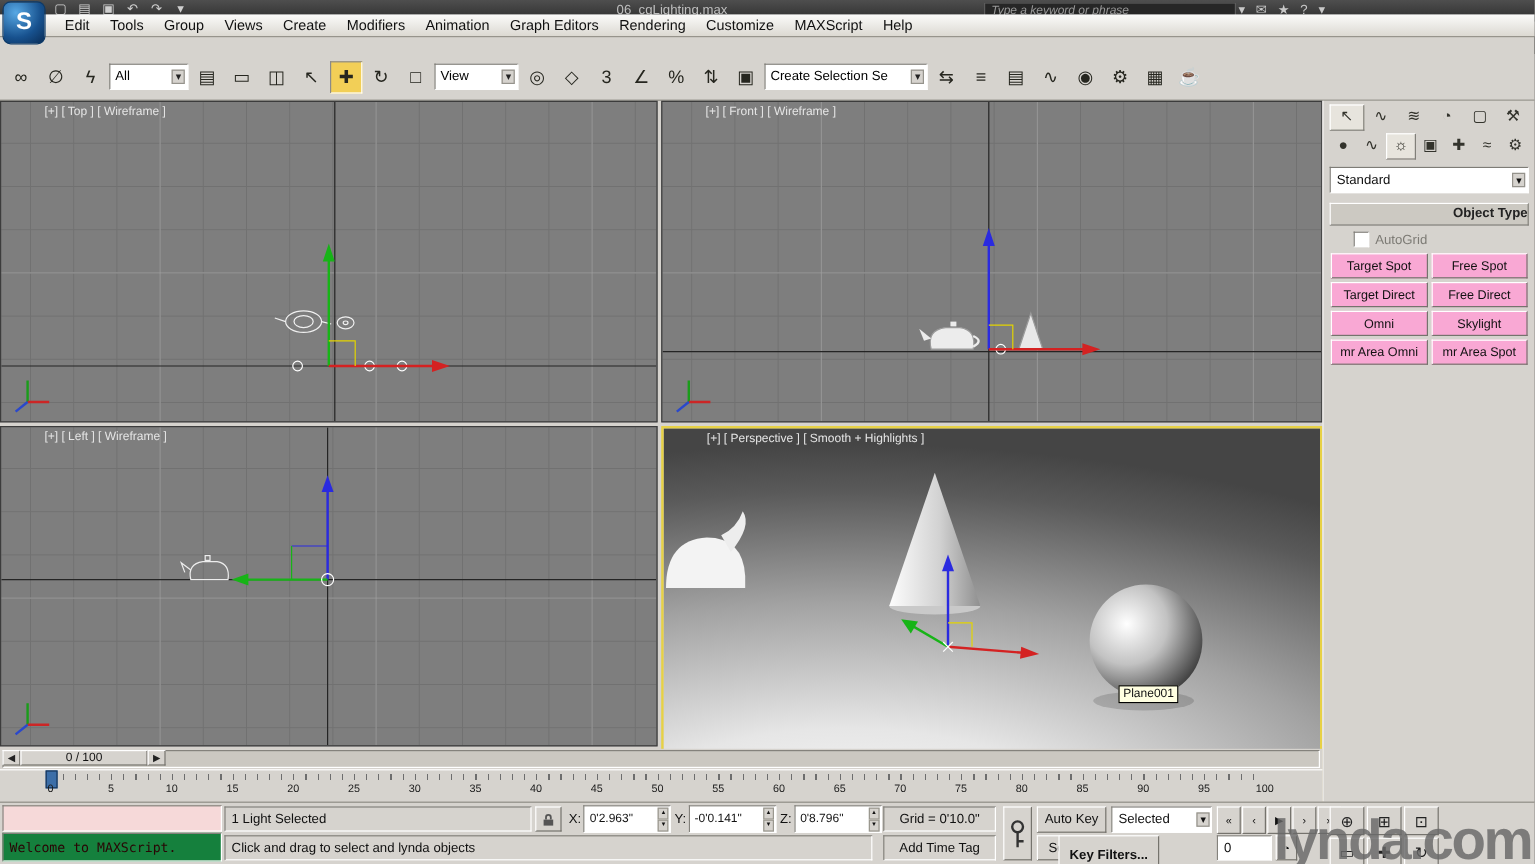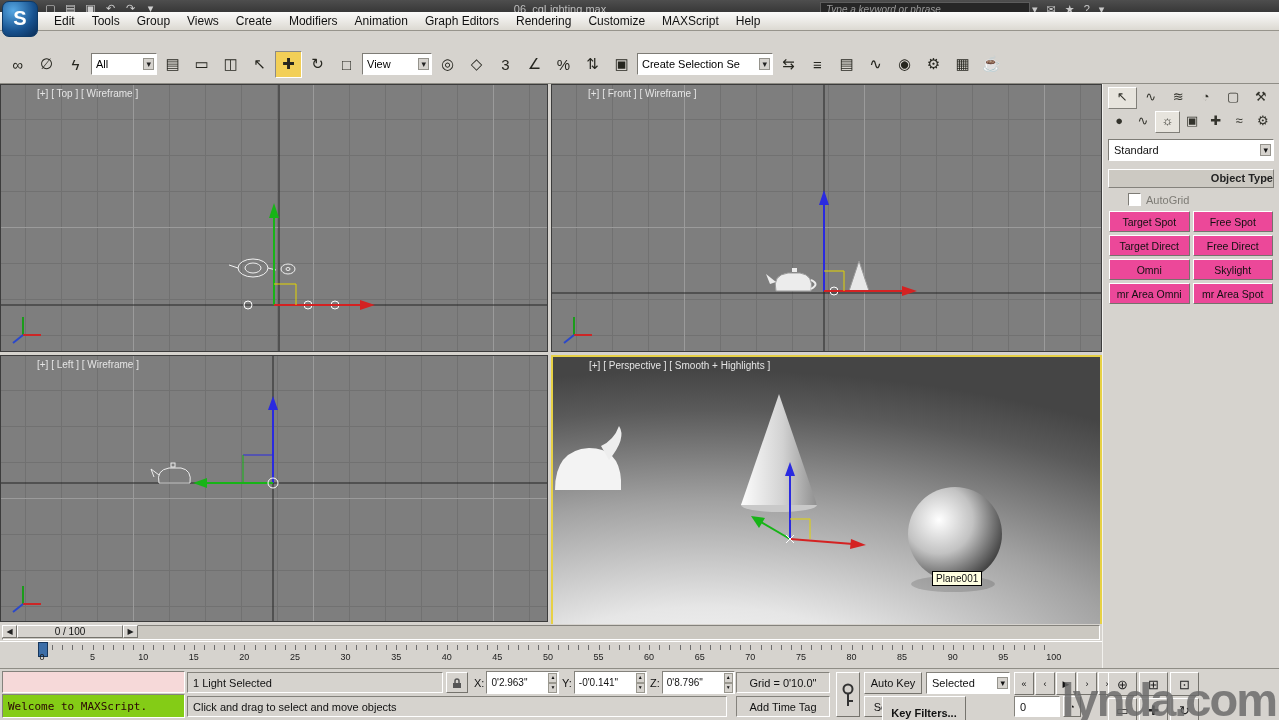--- a/index.html
+++ b/index.html
@@ -71,21 +71,21 @@
   .cp-select{height:20px;background:#fff;border:1px solid;border-color:#7e7c76 #fff #fff #7e7c76;
              font-size:11px;display:flex;align-items:center;justify-content:space-between;
              padding:0 2px 0 5px;margin:6px 0 2px 0;}
   .cp-select::after{content:"▾";font-size:9px;background:#d6d3ce;border:1px solid #95938c;padding:0 2px;}
   .rollout{margin-top:8px;}
   .roll-head{height:17px;background:#ccc9c2;border:1px solid;border-color:#fff #84827c #84827c #fff;
              font-size:11px;font-weight:bold;text-align:right;line-height:16px;color:#222;}
   .autogrid{display:flex;align-items:center;gap:5px;margin:5px 0 3px 20px;font-size:11px;color:#7d7b75;}
   .checkbox{width:11px;height:11px;background:#fff;border:1px solid;border-color:#7e7c76 #fff #fff #7e7c76;}
   .ot-grid{display:grid;grid-template-columns:1fr 1fr;gap:3px;padding:2px 1px 4px 1px;}
-  .ot-btn{height:19px;background:#ec4899;border:1px solid;border-color:#fff #75736d #75736d #fff;
+  .ot-btn{height:19px;background:#f9a8d4;border:1px solid;border-color:#fff #75736d #75736d #fff;
           font-size:10.5px;display:flex;align-items:center;justify-content:center;color:#111;
           white-space:nowrap;overflow:hidden;}
   .name-row{display:flex;gap:4px;padding:5px 1px;}
   .name-input{flex:1;height:18px;background:#fff;border:1px solid;border-color:#7e7c76 #fff #fff #7e7c76;
               font-size:11px;padding:0 4px;font-family:"Liberation Sans",sans-serif;}
   .color-swatch{width:24px;height:20px;border:1px solid #3e3e3e;box-sizing:border-box;}
 
   
   #timeslider{position:absolute;left:0;top:624px;width:1102px;height:17px;background:#d6d3ce;}
   .ts-channel{position:absolute;left:2px;right:2px;top:1px;bottom:1px;background:#cbc8c1;
@@ -106,21 +106,21 @@
 
   
   #status{position:absolute;left:0;top:668px;width:1279px;height:52px;background:#d6d3ce;
           border-top:1px solid #8f8d86;}
   #status .abs{position:absolute;box-sizing:border-box;}
   .sunk{border:1px solid;border-color:#84827c #fff #fff #84827c;background:#d6d3ce;}
   .raised{border:1px solid;border-color:#fff #75736d #75736d #fff;background:#d6d3ce;}
   .white{background:#fff;}
   .fld{font-size:11px;display:flex;align-items:center;padding:0 5px;}
   .listener1{left:2px;top:2px;width:183px;height:22px;background:#f6d9d9;}
-  .listener2{left:2px;top:25px;width:183px;height:24px;background:#84cc16;
+  .listener2{left:2px;top:25px;width:183px;height:24px;background:#15803d;
              font-family:"DejaVu Sans Mono",monospace;font-size:11px;color:#2a0505;}
   .coord{position:absolute;top:3px;display:flex;align-items:center;gap:2px;height:21px;}
   .coord-label{font-size:11px;}
   .coord-field{width:66px;height:21px;display:flex;align-items:center;justify-content:space-between;
                padding:0 1px 0 4px;font-size:10px;}
   .spinner{display:flex;flex-direction:column;width:9px;line-height:4px;}
   .spinner i{font-style:normal;font-size:5px;text-align:center;background:#d6d3ce;
              border:1px solid #9a988f;height:8px;line-height:7px;}
   .kbtn{font-size:11px;display:flex;align-items:center;justify-content:center;}
   .ddfield{display:flex;align-items:center;justify-content:space-between;font-size:11px;padding:0 1px 0 5px;}
@@ -517,21 +517,21 @@
       <div class="sunk white coord-field">
         <span>0'8.796"</span>
         <span class="spinner">
             <i>▲</i>
             <i>▼</i>
           </span>
       </div>
     </div>
 
     <div class="abs sunk fld" style="left:736px;top:3px;width:94px;height:21px;justify-content:center;">Grid = 0'10.0"</div>
-    <div class="abs sunk fld" style="left:187px;top:27px;width:540px;height:21px;">Click and drag to select and move objects</div>
+    <div class="abs sunk fld" style="left:187px;top:27px;width:540px;height:21px;">Click and drag to select and lynda objects</div>
     <div class="abs sunk fld" style="left:736px;top:27px;width:94px;height:21px;justify-content:center;">Add Time Tag</div>
 
     <div class="abs raised kbtn" style="left:836px;top:3px;width:24px;height:45px;">
       <svg width="14" height="26">
         <circle cx="7" cy="7" r="4.5" fill="none" stroke="#333" stroke-width="2"></circle>
         <line x1="7" y1="11" x2="7" y2="24" stroke="#333" stroke-width="2"></line>
         <line x1="7" y1="19" x2="12" y2="19" stroke="#333" stroke-width="2"></line>
       </svg>
     </div>
     <div class="abs raised kbtn" style="left:864px;top:3px;width:58px;height:22px;">Auto Key</div>

